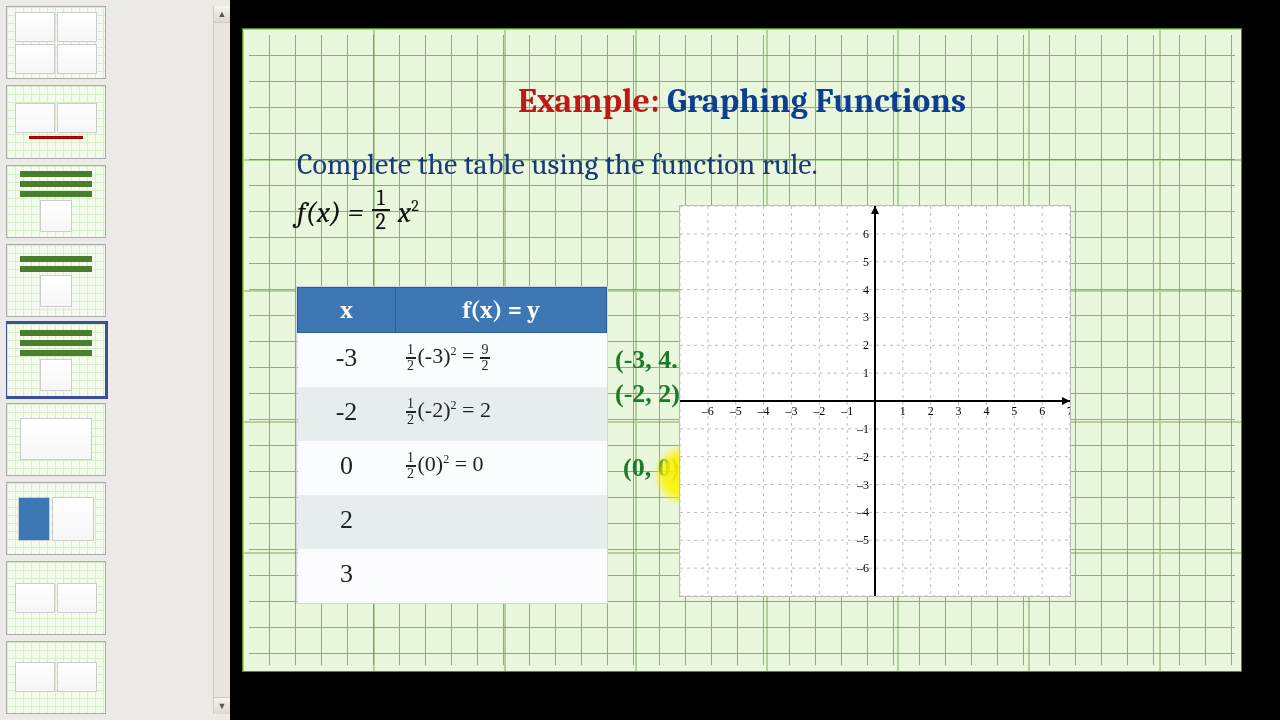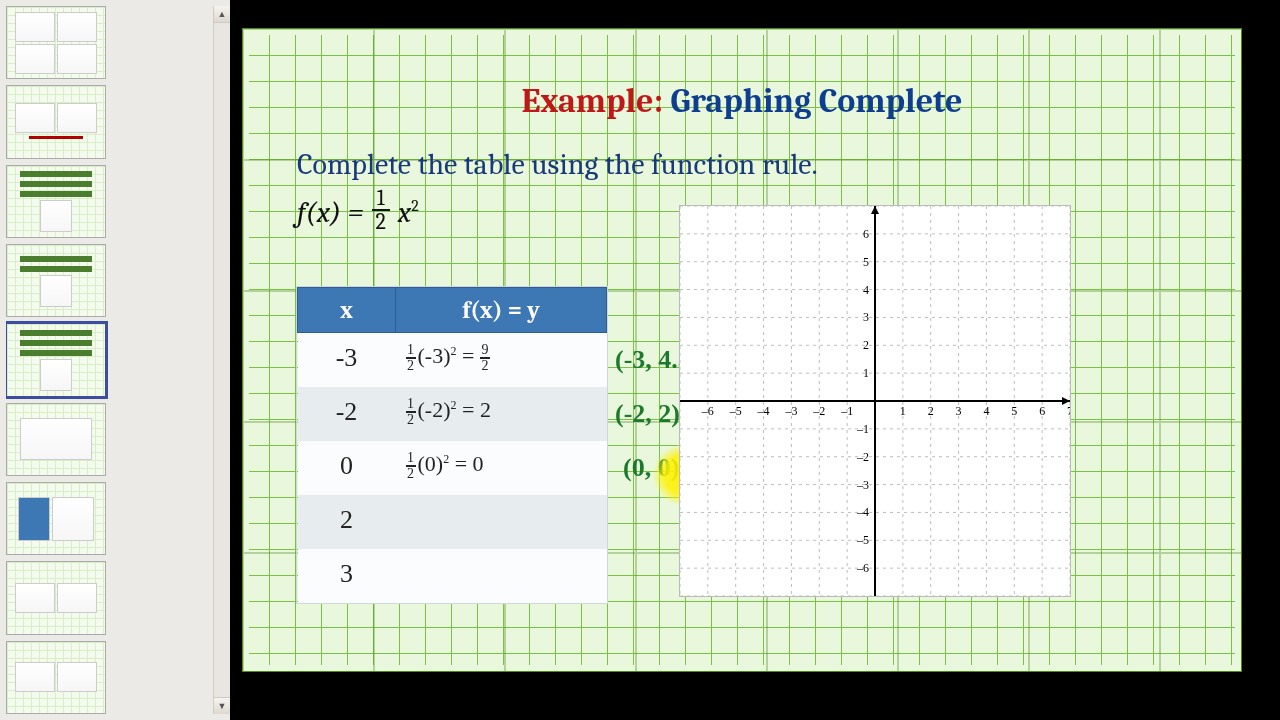--- a/index.html
+++ b/index.html
@@ -210,21 +210,21 @@
 
   
   .pair {
     position: absolute;
     font-family: "Comic Sans MS", cursive;
     color: #1d7a2d;
     font-size: 26px;
     font-weight: bold;
   }
   .pair.p1 { top: 316px; left: 372px; }
-  .pair.p2 { top: 370px; left: 372px; }
+  .pair.p2 { top: 350px; left: 372px; }
   .pair.p3 { top: 424px; left: 380px; }
 
   
   .highlight {
     position: absolute;
     top: 415px;
     left: 410px;
     width: 62px;
     height: 62px;
     border-radius: 50%;
@@ -317,21 +317,21 @@
       <div class="arrow">▲</div>
       <div class="arrow bottom">▼</div>
     </div>
   </div>
 
   <div class="slide-wrap">
     <div class="slide">
 
       <div class="title-line">
         <span class="ex">Example:</span>
-        <span class="sub">Graphing Complete</span>
+        <span class="sub">Graphing Functions</span>
       </div>
 
       <div class="instruction">Complete the table using the function rule.</div>
 
       <div class="formula">
         <span>f(x) =</span>
         <span class="frac">
           <span>1</span>
           <span class="line"></span>
           <span>2</span>

